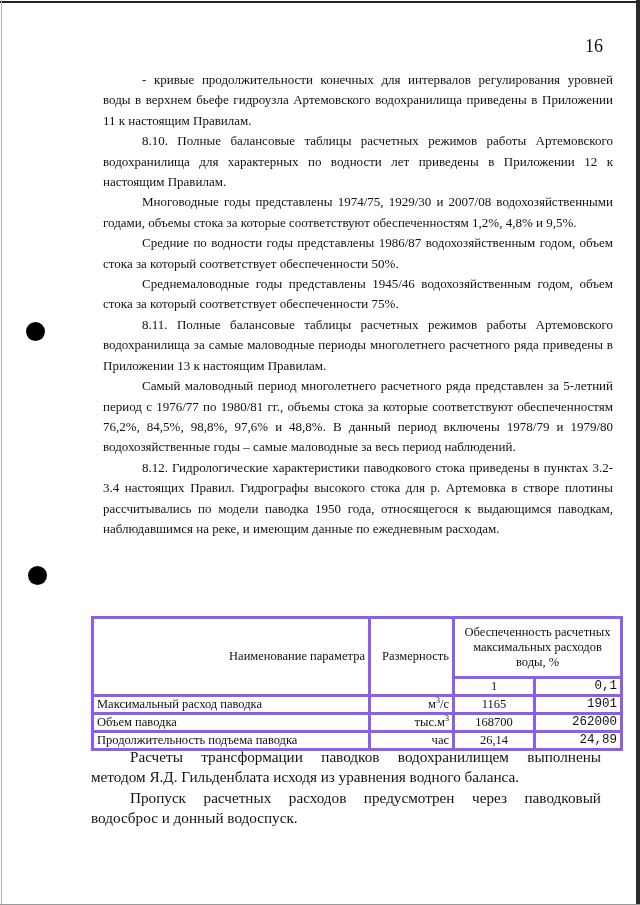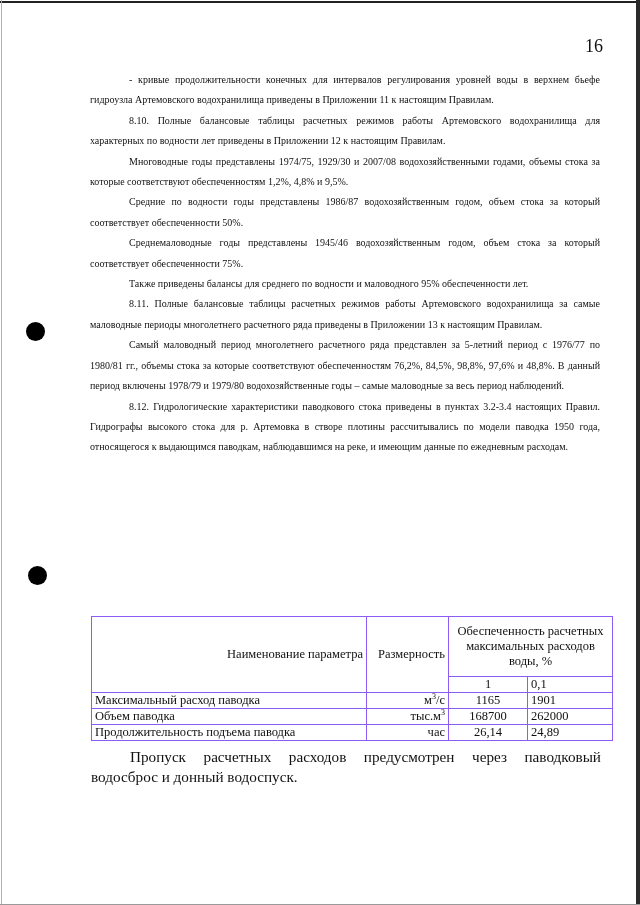--- a/index.html
+++ b/index.html
@@ -4,29 +4,29 @@
 <style>
   html, body { margin: 0; padding: 0; background: #ffffff; }
   body { width: 640px; height: 905px; position: relative; overflow: hidden;
          font-family: "Liberation Serif", "DejaVu Serif", serif; color: #111; }
   .edge-top { position: absolute; left: 0; top: 1px; width: 640px; height: 2px; background: #222; }
   .edge-right { position: absolute; right: 0; top: 0; width: 4px; height: 905px; background: #2a2a2a; }
   .edge-left { position: absolute; left: 1px; top: 0; width: 1px; height: 905px; background: #b0b0b0; }
   .edge-bottom { position: absolute; left: 0; bottom: 0; width: 640px; height: 1px; background: #9a9a9a; }
   .hole { position: absolute; width: 19px; height: 19px; border-radius: 50%; background: #000; }
   .page-num { position: absolute; left: 585px; top: 36px; font-size: 18px; }
-  .body-text { position: absolute; left: 90px; top: 70px; width: 510px; font-size: 10px; line-height: 20.4px; }
+  .body-text { position: absolute; left: 103px; top: 70px; width: 510px; font-size: 13px; line-height: 20.4px; }
   .body-text p { margin: 0; text-align: justify; text-indent: 39px; }
   .tbl-caption { text-indent: 39px; }
   table.flood { position: absolute; left: 91px; top: 616px; border-collapse: collapse; font-size: 12.5px; line-height: 15px; }
-  table.flood td { border: 1px solid #8b5cf6; padding: 0 3px; vertical-align: middle; }
+  table.flood td { border: 3px solid #8b5cf6; padding: 0 3px; vertical-align: middle; }
   .c1 { width: 268px; }
   .c2 { width: 75px; text-align: right; }
   .c3 { width: 72px; text-align: center; }
-  .c4 { width: 78px; text-align: left; }
+  .c4 { width: 78px; text-align: right; font-family: Liberation Mono, monospace; }
   .hdr-name { text-align: right; }
   .after-text { position: absolute; left: 91px; top: 747px; width: 510px; font-size: 15.2px; line-height: 20.4px; }
   .after-text p { margin: 0; text-align: justify; text-indent: 39px; }
   sup { font-size: 8px; line-height: 0; }
 </style>
 </head>
 <body>
 
 <div class="edge-top"></div>
 <div class="edge-left"></div>
@@ -37,21 +37,20 @@
 <div class="hole" style="left:28px; top:566px;"></div>
 
 <div class="page-num">16</div>
 
 <div class="body-text">
   <p>- кривые продолжительности конечных для интервалов регулирования уровней воды в верхнем  бьефе  гидроузла Артемовского водохранилища приведены в Приложении 11 к настоящим Правилам.</p>
   <p>8.10. Полные балансовые таблицы расчетных режимов работы Артемовского водохранилища для характерных по водности лет приведены в Приложении 12 к настоящим Правилам.</p>
   <p>Многоводные годы представлены 1974/75, 1929/30 и 2007/08 водохозяйственными годами, объемы стока за которые соответствуют обеспеченностям 1,2%, 4,8% и 9,5%.</p>
   <p>Средние по водности годы представлены 1986/87 водохозяйственным годом, объем стока за который соответствует обеспеченности 50%.</p>
   <p>Среднемаловодные годы представлены 1945/46 водохозяйственным годом, объем стока за который соответствует обеспеченности 75%.</p>
-  <p>Также приведены балансы для среднего по водности и маловодного 95% обеспеченности лет.</p>
   <p>8.11. Полные балансовые таблицы расчетных режимов работы Артемовского водохранилища за самые маловодные периоды многолетнего расчетного ряда приведены в Приложении 13 к настоящим Правилам.</p>
   <p>Самый маловодный период многолетнего расчетного ряда представлен за 5-летний период с 1976/77 по 1980/81 гг., объемы стока за которые соответствуют обеспеченностям 76,2%, 84,5%, 98,8%, 97,6% и 48,8%. В данный период включены 1978/79 и 1979/80 водохозяйственные годы – самые маловодные за весь период наблюдений.</p>
   <p>8.12. Гидрологические характеристики паводкового стока приведены в пунктах 3.2-3.4 настоящих Правил. Гидрографы высокого стока для р. Артемовка в створе плотины рассчитывались по модели паводка 1950 года, относящегося к выдающимся паводкам, наблюдавшимся на реке, и имеющим данные по ежедневным расходам.</p>
 </div>
 
 <table class="flood">
   <tbody>
       <tr style="height:60px;">
     <td class="c1 hdr-name" rowspan="2">Наименование параметра</td>
     <td class="c2" rowspan="2">Размерность</td>
@@ -76,14 +75,15 @@
   <tr>
     <td class="c1">Продолжительность подъема паводка</td>
     <td class="c2"><span>час</span><sup></sup><span></span></td>
     <td class="c3">26,14</td>
     <td class="c4">24,89</td>
   </tr>
 </tbody>
   </table>
 
 <div class="after-text">
+  <p>Расчеты трансформации паводков водохранилищем выполнены методом Я.Д. Гильденблата исходя из уравнения водного баланса.</p>
   <p>Пропуск расчетных расходов предусмотрен через паводковый водосброс и донный водоспуск.</p>
 </div>
 
 </body></html>

